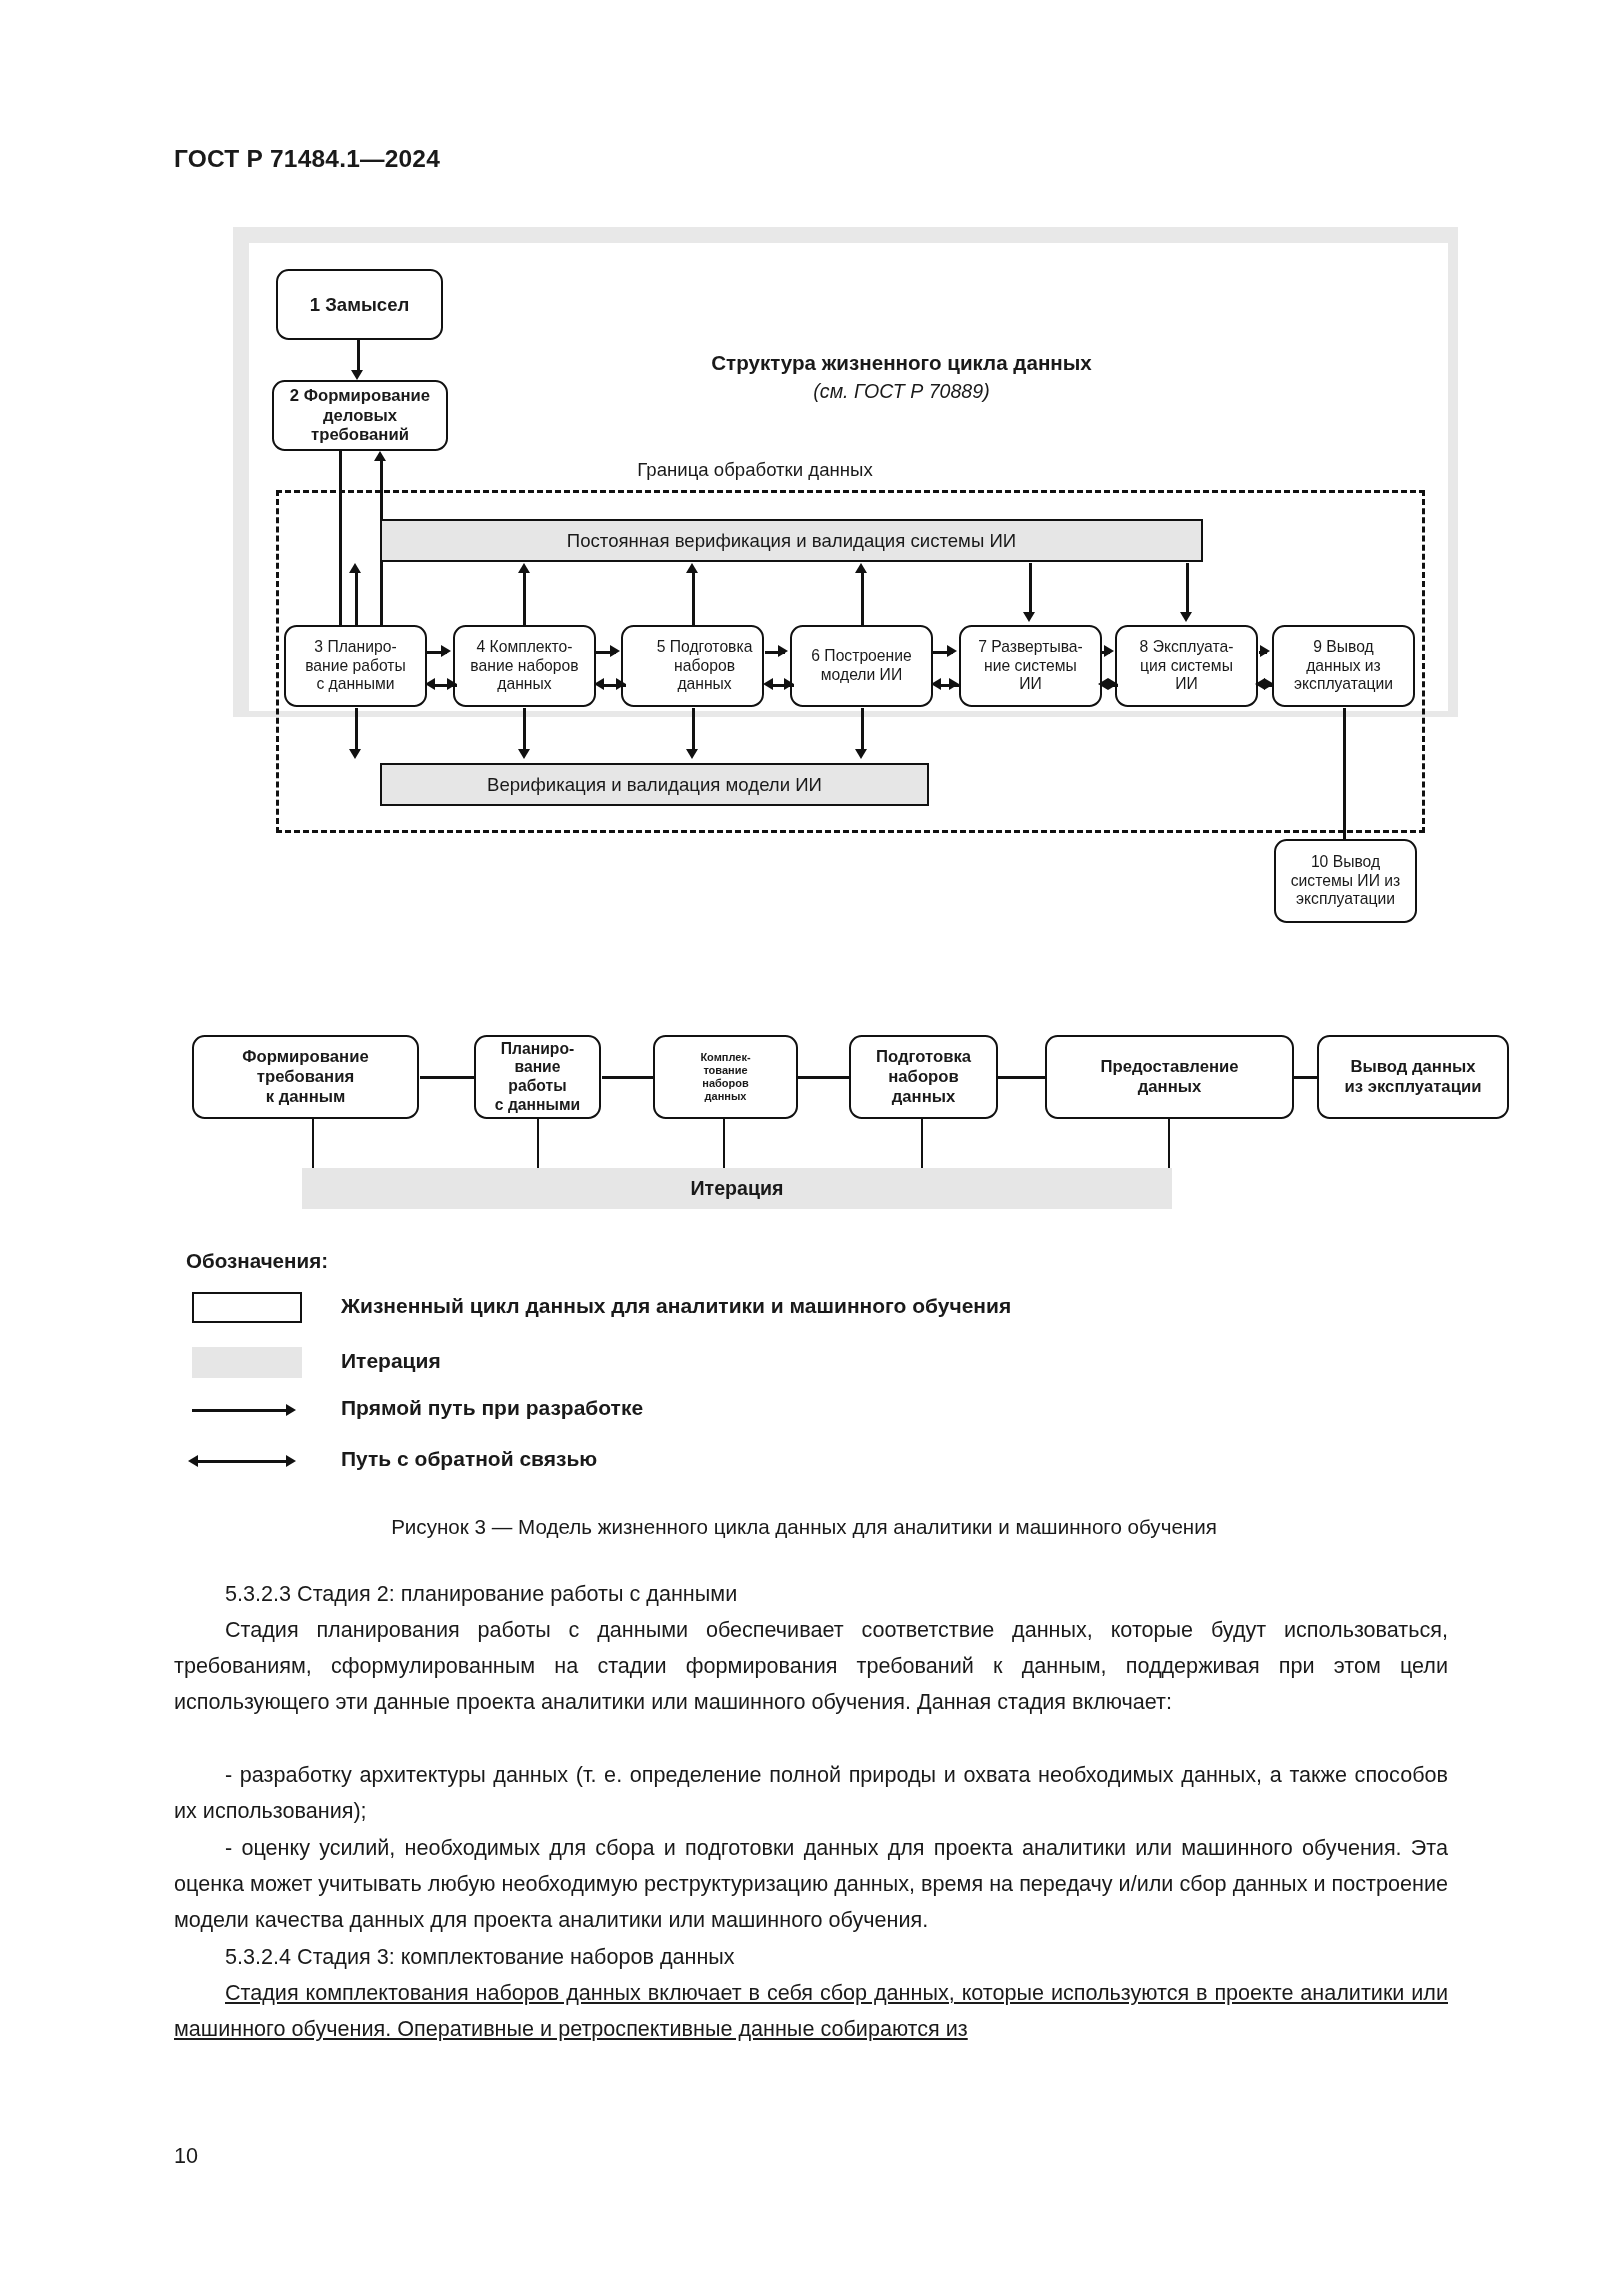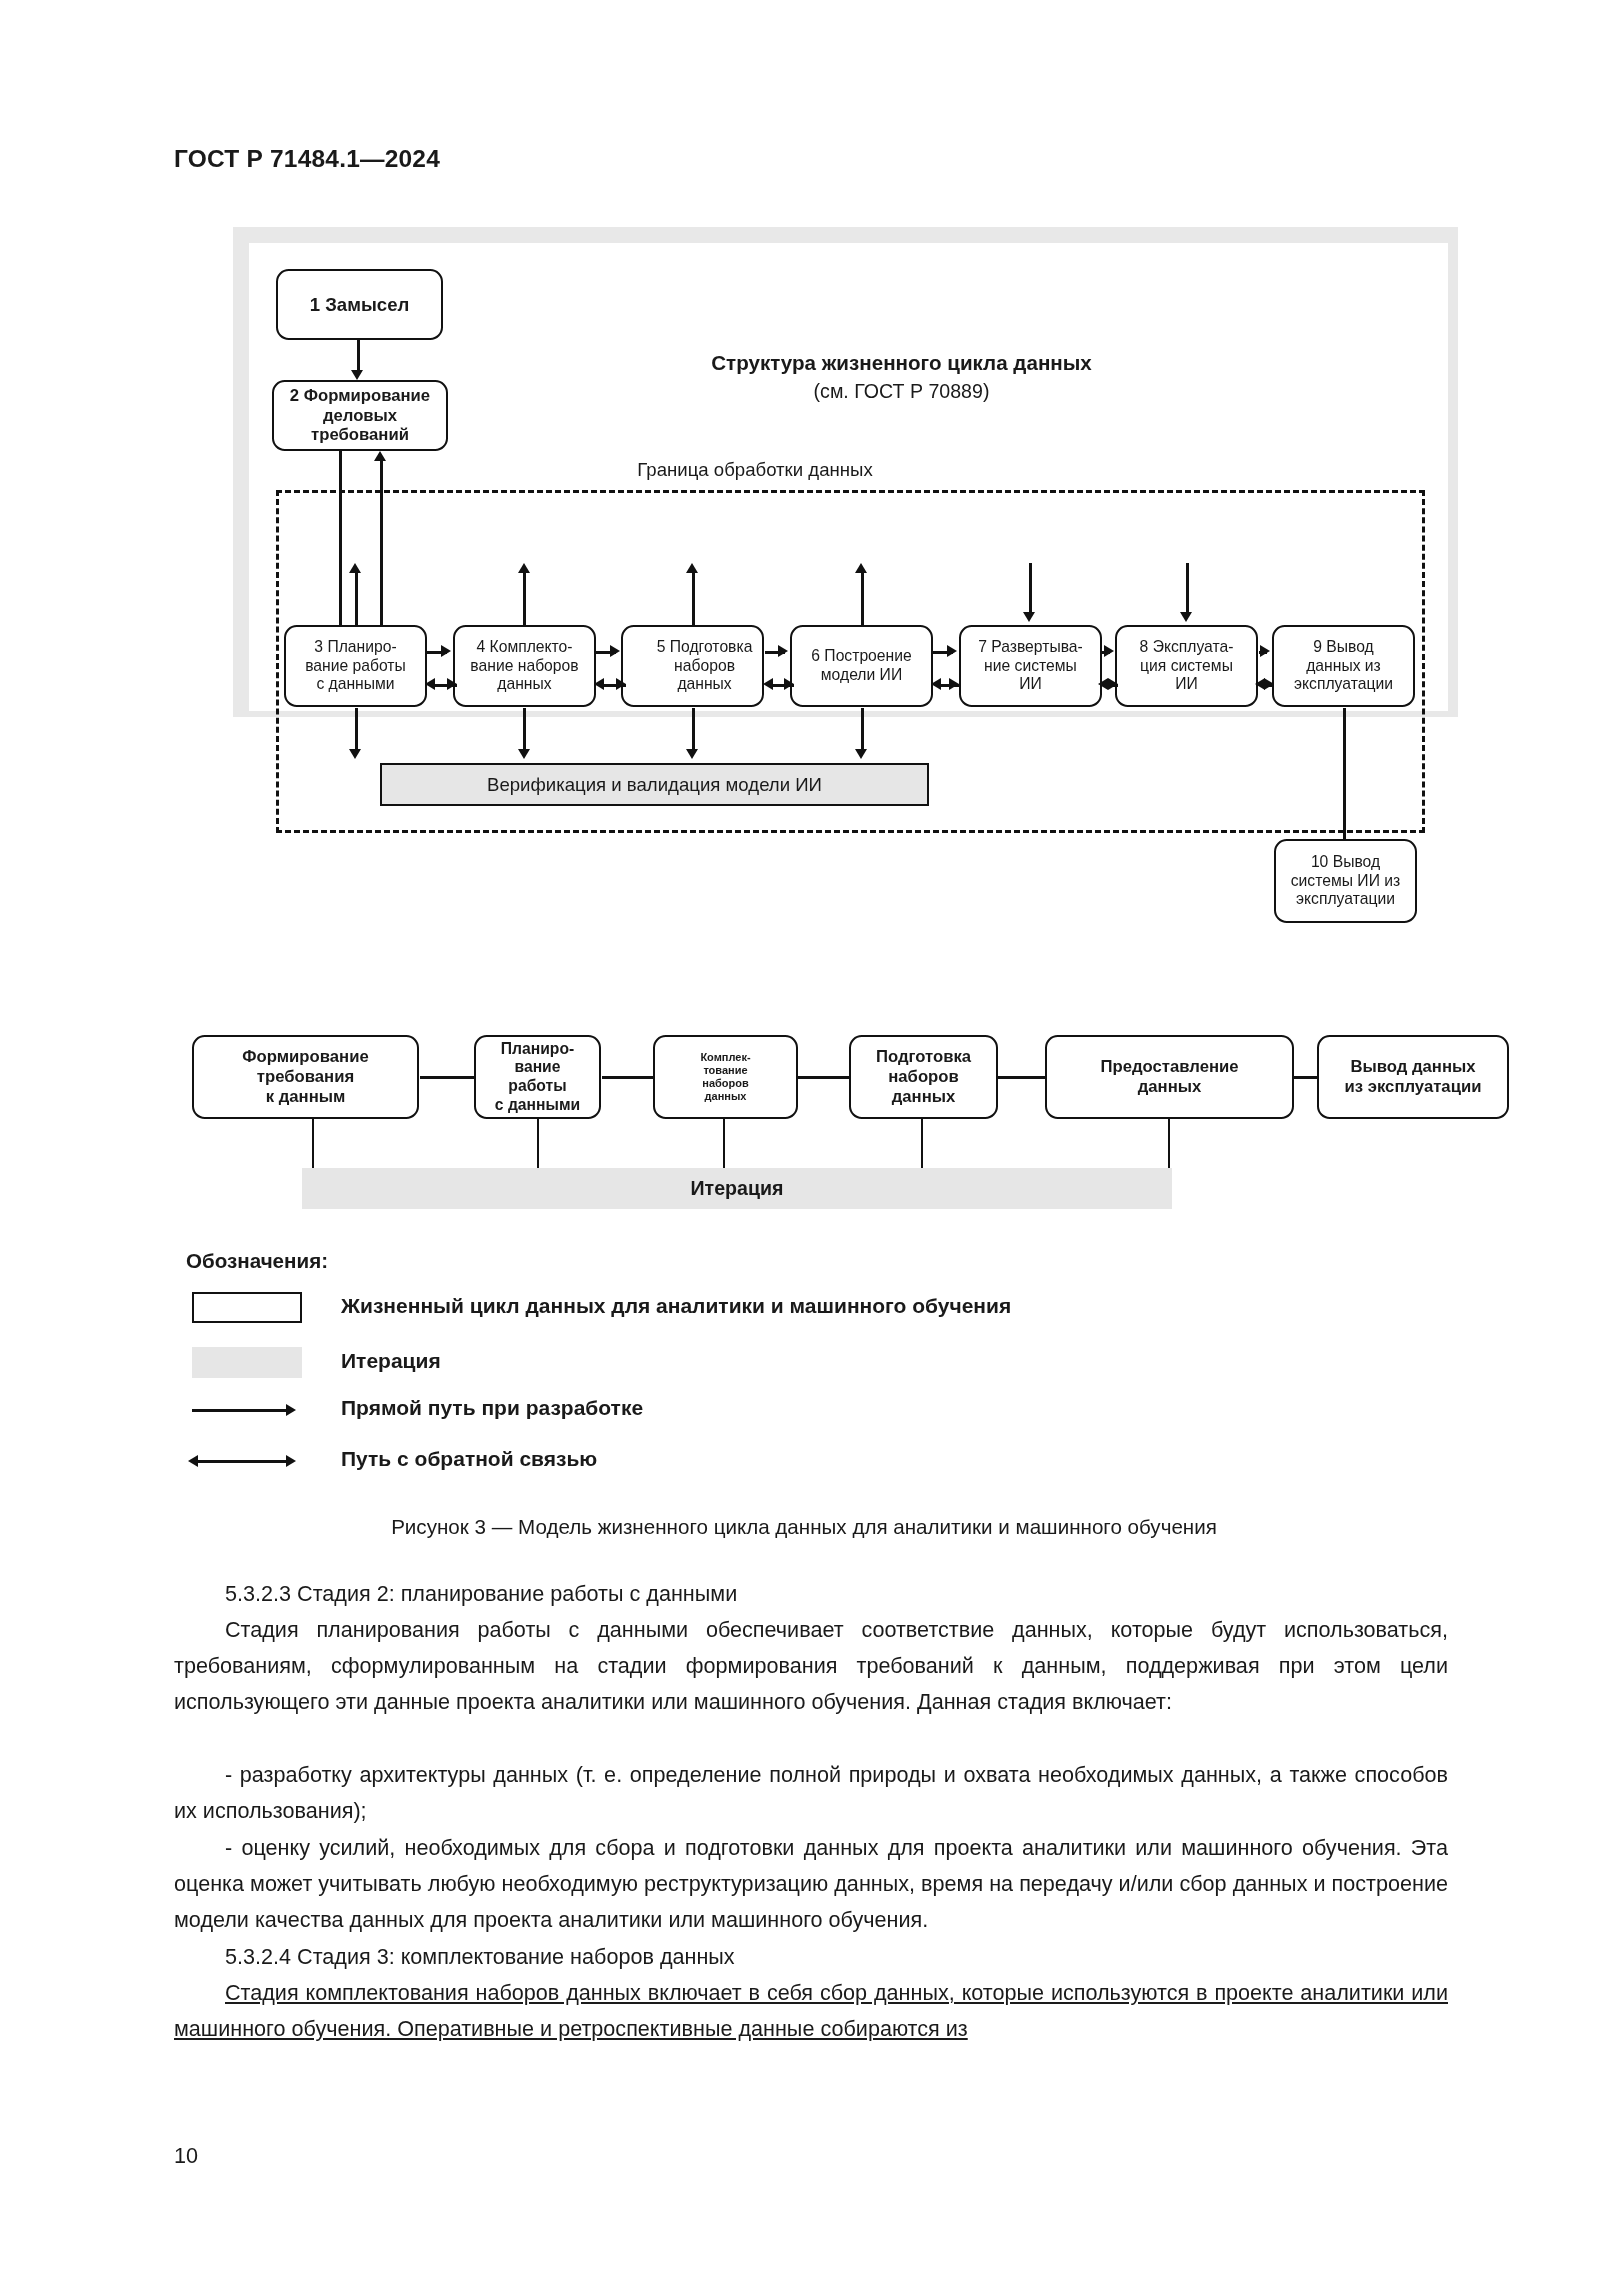--- a/index.html
+++ b/index.html
@@ -92,20 +92,21 @@
   .fig1-title {
     position: absolute;
     text-align: center;
     font-size: 20.6px;
     font-weight: bold;
   }
   .fig1-subtitle {
     position: absolute;
     text-align: center;
     font-size: 19.6px;
+    font-style: italic;
   }
   .boundary-label {
     position: absolute;
     font-size: 18.6px;
     text-align: center;
   }
 
   
   .ln {
     position: absolute;
@@ -229,20 +230,23 @@
     <span>2 Формирование деловых требований</span>
   </div>
 
   <div class="ln ln-v" style="left:339px; top:451px; height:196px;"></div>
   <div class="ln ln-v" style="left:380px; top:461px; height:186px;"></div>
   <div class="arrow arrow-up" style="left:374px; top:451px;"></div>
 
   <div class="boundary-label" style="left:549px; top:459px; width:412px;">Граница обработки данных</div>
   <div class="dashed-box" style="left:276px; top:490px; width:1149px; height:343px;"></div>
 
+  <div class="graybar" style="left:380px; top:519px; width:823px; height:43px;">
+    <span>Постоянная верификация и валидация системы ИИ</span>
+  </div>
 
   <div class="node" style="left:284px; top:625px; width:143px; height:82px; white-space:pre-line;">
     <span>3 Планиро-
 вание работы
 с данными</span>
   </div>
   <div class="node" style="left:453px; top:625px; width:143px; height:82px; white-space:pre-line;">
     <span>4 Комплекто-
 вание наборов
 данных</span>

